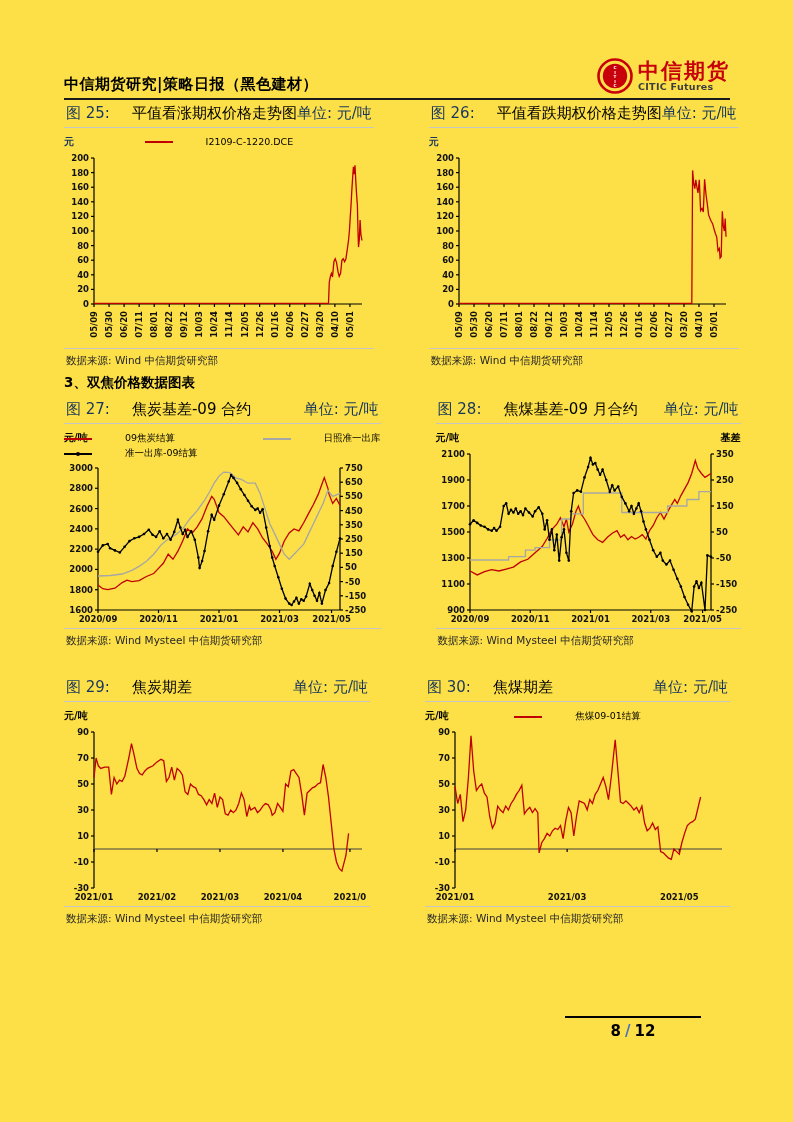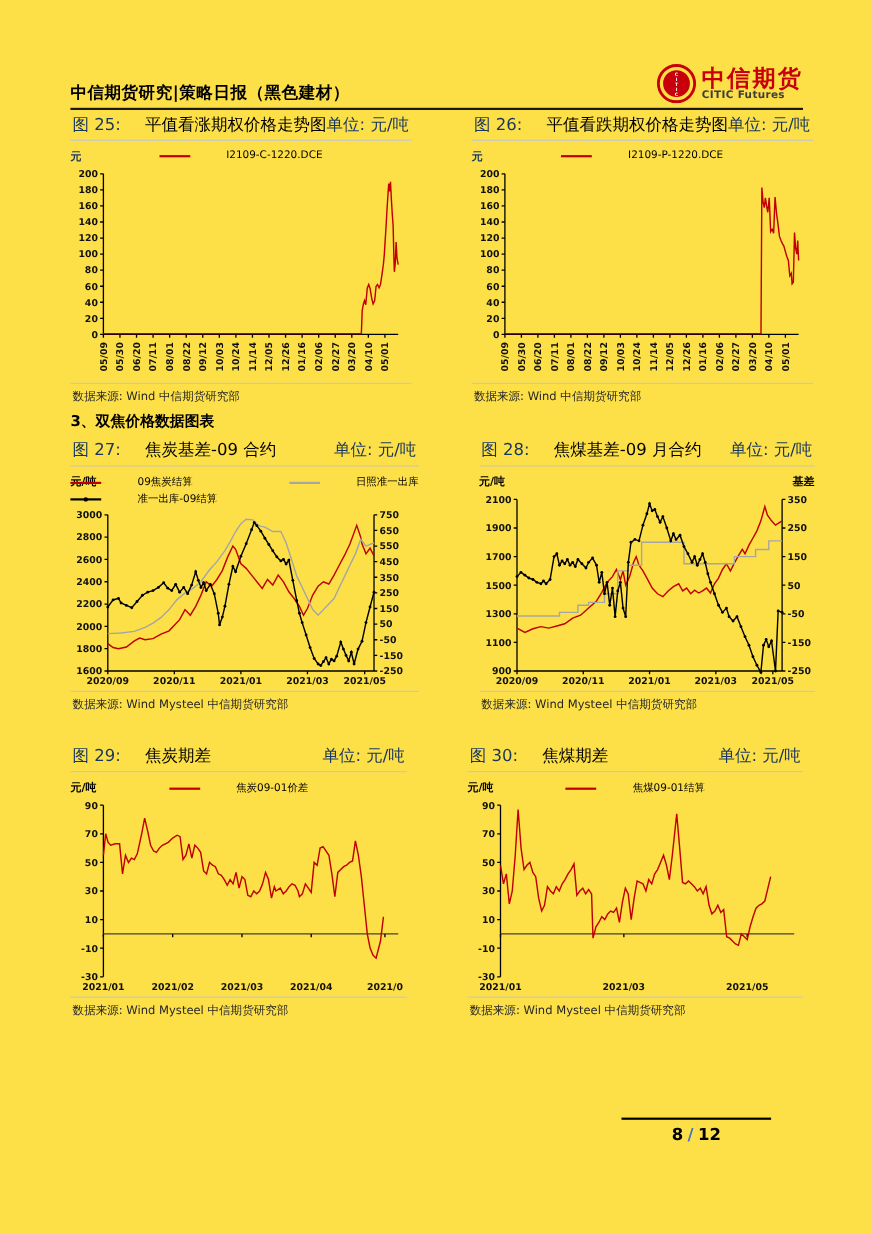--- a/index.html
+++ b/index.html
@@ -162,26 +162,20 @@
         <div class="fig-source">数据来源: Wind  中信期货研究部</div>
       </div>
       <div class="figure">
         <div class="fig-header">
           <span class="fig-label">图 26:</span>
           <span class="fig-title">平值看跌期权价格走势图</span>
           <span class="fig-unit">单位: 元/吨</span>
         </div>
         <div class="chartbox ch-row1"><div class="chart-top" style="height: 18px;">
               <span class="y-unit left" style="color: rgb(23, 54, 93);">元</span>
-              <div class="legend">
-                <span class="legend-item">
-                  <span class="legend-swatch" style="background: rgb(192, 0, 0);"></span>
-                  <span class="legend-label">I2109-P-1220.DCE</span>
-                </span>
-              </div>
             </div><svg width="305" height="194" viewBox="0 0 305 194">
               <line x1="27" y1="152" x2="30" y2="152" stroke="#000" stroke-width="1.2"></line>
               <text x="25" y="155" text-anchor="end" class="tick">0</text>
               <line x1="27" y1="137.4" x2="30" y2="137.4" stroke="#000" stroke-width="1.2"></line>
               <text x="25" y="140.4" text-anchor="end" class="tick">20</text>
               <line x1="27" y1="122.80000000000001" x2="30" y2="122.80000000000001" stroke="#000" stroke-width="1.2"></line>
               <text x="25" y="125.80000000000001" text-anchor="end" class="tick">40</text>
               <line x1="27" y1="108.19999999999999" x2="30" y2="108.19999999999999" stroke="#000" stroke-width="1.2"></line>
               <text x="25" y="111.19999999999999" text-anchor="end" class="tick">60</text>
               <line x1="27" y1="93.6" x2="30" y2="93.6" stroke="#000" stroke-width="1.2"></line>
@@ -546,26 +540,20 @@
 
     <div class="fig-grid">
       <div class="figure">
         <div class="fig-header">
           <span class="fig-label">图 29:</span>
           <span class="fig-title">焦炭期差</span>
           <span class="fig-unit">单位: 元/吨</span>
         </div>
         <div class="chartbox ch-row3"><div class="chart-top" style="height: 18px;">
               <span class="y-unit left" style="color: rgb(0, 0, 0);">元/吨</span>
-              <div class="legend">
-                <span class="legend-item">
-                  <span class="legend-swatch" style="background: rgb(192, 0, 0);"></span>
-                  <span class="legend-label">焦炭09-01价差</span>
-                </span>
-              </div>
             </div><svg width="306" height="178" viewBox="0 0 306 178">
               <line x1="27" y1="162" x2="30" y2="162" stroke="#000" stroke-width="1.2"></line>
               <text x="25" y="165" text-anchor="end" class="tick">-30</text>
               <line x1="27" y1="136" x2="30" y2="136" stroke="#000" stroke-width="1.2"></line>
               <text x="25" y="139" text-anchor="end" class="tick">-10</text>
               <line x1="27" y1="110" x2="30" y2="110" stroke="#000" stroke-width="1.2"></line>
               <text x="25" y="113" text-anchor="end" class="tick">10</text>
               <line x1="27" y1="84" x2="30" y2="84" stroke="#000" stroke-width="1.2"></line>
               <text x="25" y="87" text-anchor="end" class="tick">30</text>
               <line x1="27" y1="58" x2="30" y2="58" stroke="#000" stroke-width="1.2"></line>

